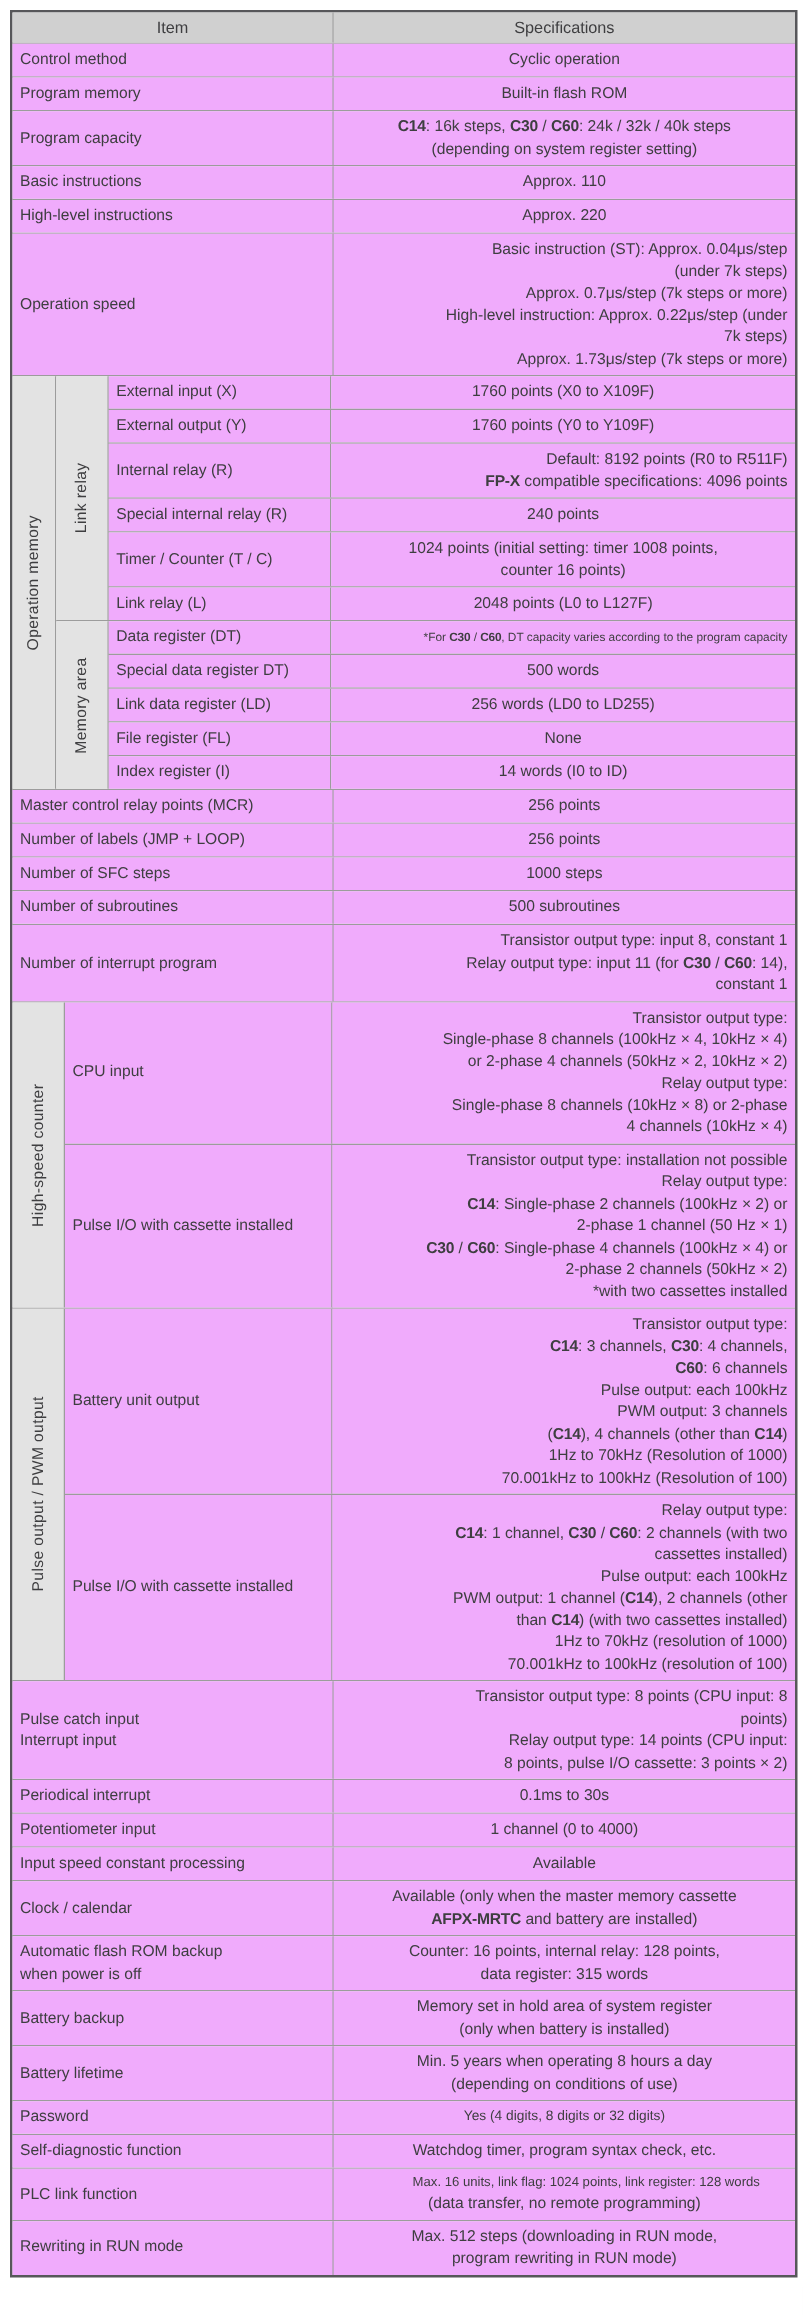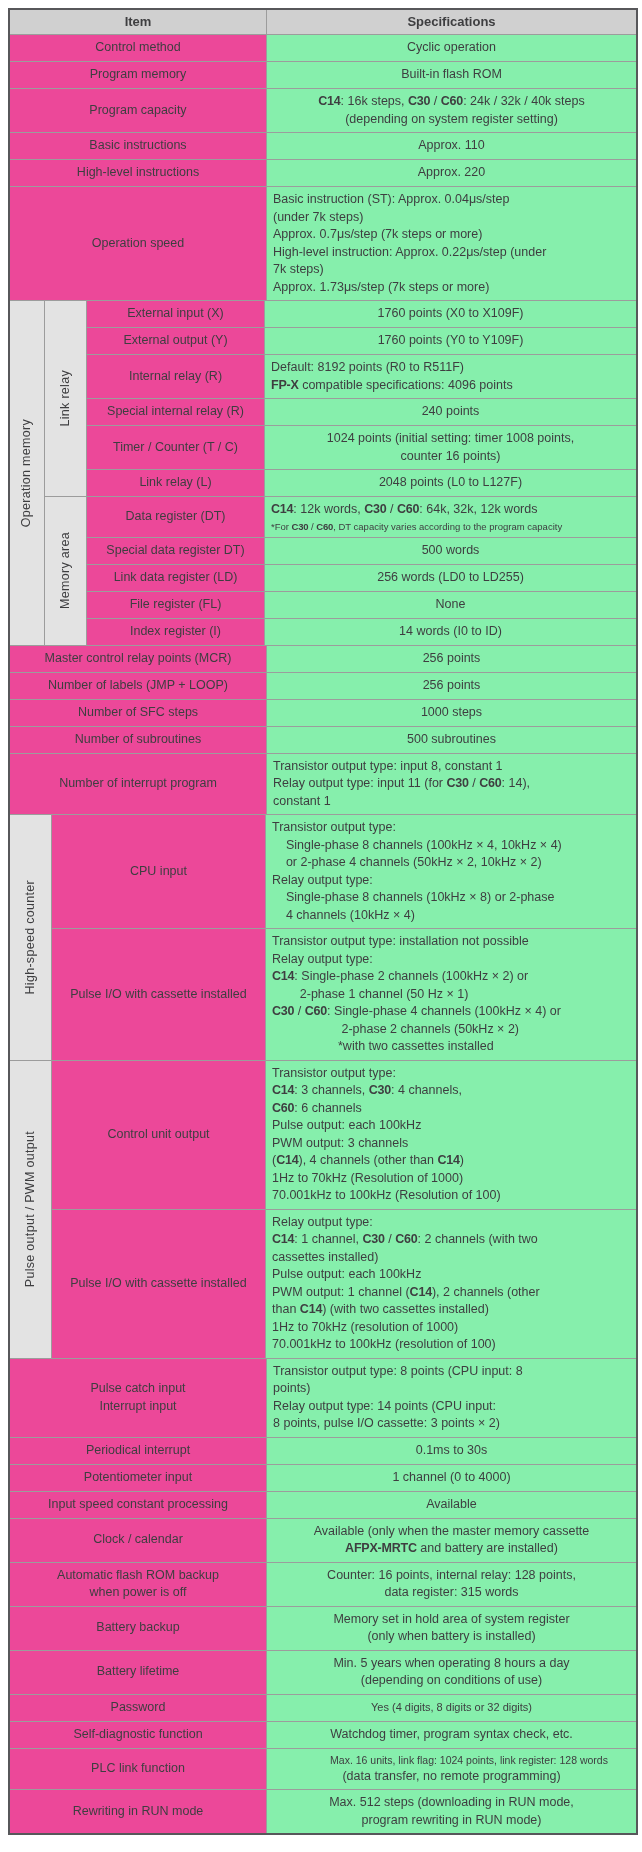--- a/index.html
+++ b/index.html
@@ -1,24 +1,24 @@
 <!DOCTYPE html>
 <html><head>
 <meta charset="utf-8">
 <style>
   html,body{margin:0;padding:0;background:#ffffff;}
   body{font-family:"Liberation Sans","DejaVu Sans",sans-serif;color:#3e3e40;font-size:12.5px;line-height:17.5px;}
   .tbl{width:630px;margin:8px;border:2px solid #57575a;background:#fdfdfd;box-sizing:border-box;}
   .tbl > * + *{border-top:1px solid #9c9c9c;}
   .row{display:flex;align-items:stretch;}
   .c{box-sizing:border-box;padding:4px 6px;display:flex;flex-direction:column;justify-content:center;min-height:26px;}
-  .item{width:257px;background:#ec4899;border-right:1px solid #9c9c9c;text-align:center;}
-  .spec{flex:1;background:#86efac;text-align:center;align-items:center;}
-  .spec.left{text-align:left;align-items:flex-start;}
-  .hdr .c{background:#d0d0d0;text-align:center;align-items:center;font-size:13px;min-height:24px;padding:2px 6px;font-weight:bold;}
+  .item{width:257px;background:#f0abfc;border-right:1px solid #9c9c9c;text-align:left;}
+  .spec{flex:1;background:#f0abfc;text-align:center;align-items:center;}
+  .spec.left{text-align:left;align-items:flex-end;}
+  .hdr .c{background:#d0d0d0;text-align:center;align-items:center;font-size:13px;min-height:24px;padding:2px 6px;}
   .grp{display:flex;align-items:stretch;}
   .vcell{box-sizing:border-box;background:#e3e3e3;border-right:1px solid #9c9c9c;display:flex;align-items:center;justify-content:center;}
   .w1{width:35px;}
   .w2{width:42px;}
   .wv{width:42px;}
   .vtext{writing-mode:vertical-rl;transform:rotate(180deg);white-space:nowrap;letter-spacing:0.3px;}
   .grp-body{flex:1;display:flex;flex-direction:column;}
   .grp-body > .sub + .sub{border-top:1px solid #9c9c9c;}
   .sub{display:flex;align-items:stretch;}
   .sub-body{flex:1;display:flex;flex-direction:column;}
@@ -119,21 +119,20 @@
         </div>
       </div>
       <div class="sub">
         <div class="vcell w2">
           <div class="vtext">Memory area</div>
         </div>
         <div class="sub-body">
           <div class="row">
             <div class="c item">Data register (DT)</div>
             <div class="c spec left">
-              <div class="ln"><b>C14</b>: 12k words, <b>C30</b> / <b>C60</b>: 64k, 32k, 12k words</div>
               <div class="note">*For <b>C30</b> / <b>C60</b>, DT capacity varies according to the program capacity</div>
             </div>
           </div>
           <div class="row">
             <div class="c item">Special data register DT)</div>
             <div class="c spec">500 words</div>
           </div>
           <div class="row">
             <div class="c item">Link data register (LD)</div>
             <div class="c spec">256 words (LD0 to LD255)</div>
@@ -206,21 +205,21 @@
       </div>
     </div>
   </div>
 
   <div class="grp wide-item">
     <div class="vcell wv">
       <div class="vtext">Pulse output / PWM output</div>
     </div>
     <div class="sub-body">
       <div class="row">
-        <div class="c item">Control unit output</div>
+        <div class="c item">Battery unit output</div>
         <div class="c spec left">
             <div class="ln">Transistor output type:</div>
             <div class="ln"><b>C14</b>: 3 channels, <b>C30</b>: 4 channels,</div>
             <div class="ln"><b>C60</b>: 6 channels</div>
             <div class="ln">Pulse output: each 100kHz</div>
             <div class="ln">PWM output: 3 channels</div>
             <div class="ln">(<b>C14</b>), 4 channels (other than <b>C14</b>)</div>
             <div class="ln">1Hz to 70kHz (Resolution of 1000)</div>
             <div class="ln">70.001kHz to 100kHz (Resolution of 100)</div>
           </div>

